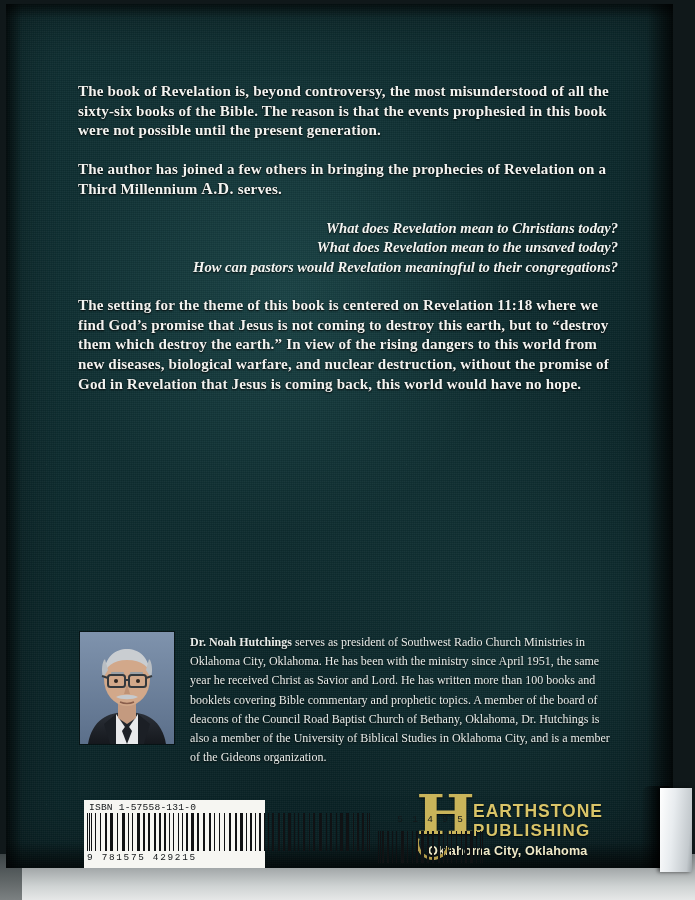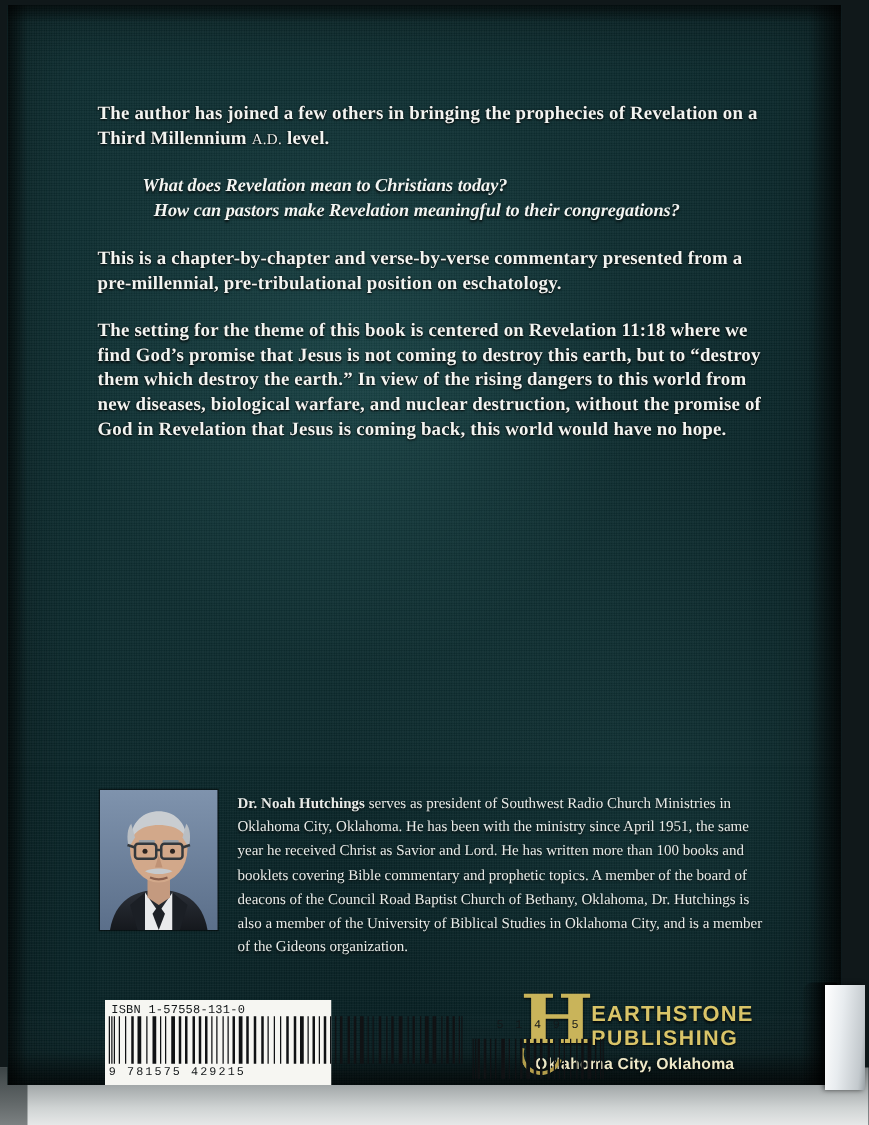--- a/index.html
+++ b/index.html
@@ -74,32 +74,33 @@
   }
   .para {
     color:#f2f4f1;
     font-size:15.1px;
     line-height:19.6px;
     font-weight:bold;
     letter-spacing:0.01em;
     margin-bottom:19px;
     text-shadow:0 1px 2px rgba(0,0,0,.85), 0 0 1px rgba(0,0,0,.9);
   }
-  .smallcaps { font-size:12px; font-weight:normal; letter-spacing:.02em; }
+  .smallcaps { font-size:16px; font-weight:bold; letter-spacing:.02em; }
 
   #questions {
     margin:0 0 19px 36px;
   }
   .question {
     color:#f3f5f2;
     font-size:14.6px;
     line-height:19.4px;
     font-style:italic;
     font-weight:bold;
     text-shadow:0 1px 2px rgba(0,0,0,.85);
+    text-align:right;
   }
   .q-indent { padding-left:9px; }
 
   
   #author-block {
     position:absolute;
     left:74px; top:628px; width:536px;
     z-index:5;
     display:flex;
     gap:16px;
@@ -248,29 +249,30 @@
 
   <div id="cover">
 
     <div class="edge-dark" id="edge-top"></div>
     <div class="edge-dark" id="edge-left"></div>
     <div class="edge-dark" id="edge-right"></div>
     <div class="edge-dark" id="edge-bot"></div>
 
     <div id="copy">
 
-
-      <p class="para"><span>The author has joined a few others in bringing the prophecies of Revelation on a Third Millennium </span><span class="smallcaps">A.D.</span><span> level.</span></p>
+      <p class="para">The book of Revelation is, beyond controversy, the most misunderstood of all the sixty-six books of the Bible. The reason is that the events prophesied in this book were not possible until the present generation.</p>
+
+      <p class="para"><span>The author has joined a few others in bringing the prophecies of Revelation on a Third Millennium </span><span class="smallcaps">A.D.</span><span> serves.</span></p>
 
       <div id="questions">
         <div class="question">What does Revelation mean to Christians today?</div>
-        <div class="question q-indent">How can pastors make Revelation meaningful to their congregations?</div>
+        <div class="question">What does Revelation mean to the unsaved today?</div>
+        <div class="question q-indent">How can pastors would Revelation meaningful to their congregations?</div>
       </div>
 
-      <p class="para">This is a chapter-by-chapter and verse-by-verse commentary presented from a pre-millennial, pre-tribulational position on eschatology.</p>
 
       <p class="para">The setting for the theme of this book is centered on Revelation 11:18 where we find God’s promise that Jesus is not coming to destroy this earth, but to “destroy them which destroy the earth.” In view of the rising dangers  to this world from new diseases, biological warfare, and nuclear destruction, without the promise of God in Revelation that Jesus is coming back, this world would have no hope.</p>
 
 
     </div>
 
     <div id="author-block">
 
       <div id="author-photo">
         <svg viewBox="0 0 94 112" width="94" height="112">

